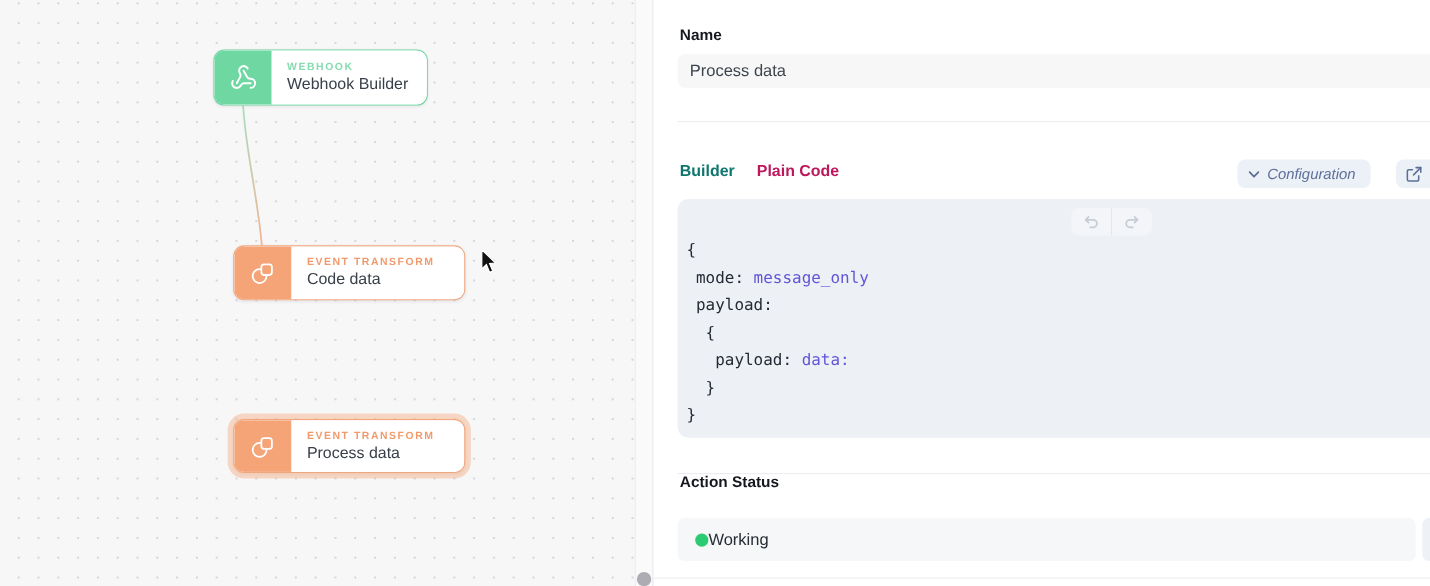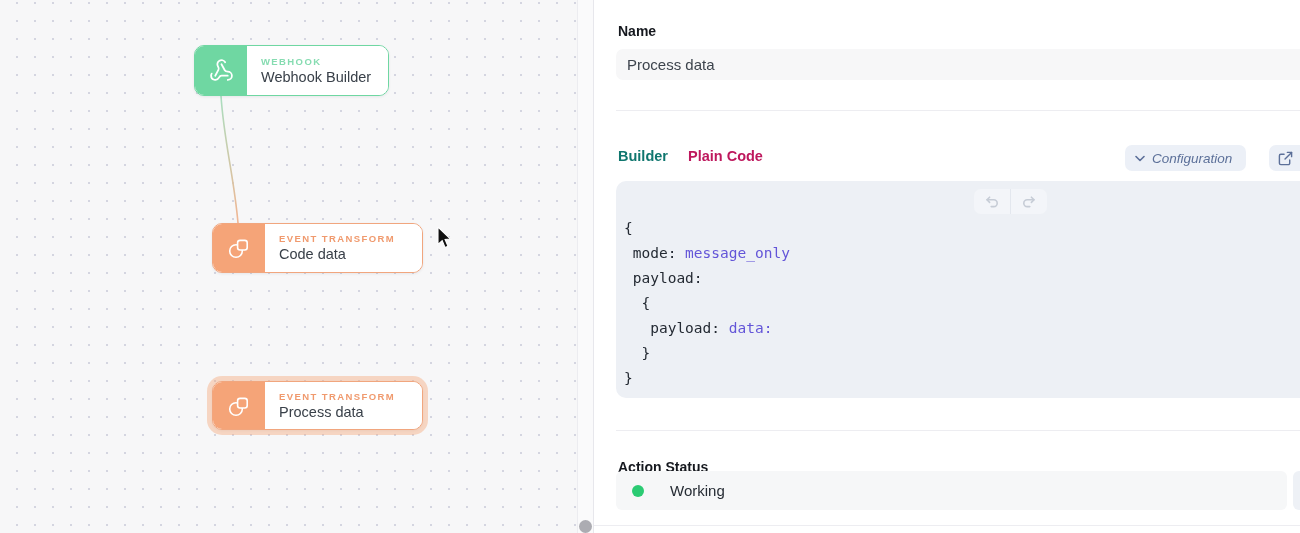--- a/index.html
+++ b/index.html
@@ -44,21 +44,21 @@
     position:absolute;left:1px;top:520px;width:13px;height:13px;border-radius:50%;
     background:#acacb2;
   }
   
   .panel{
     position:absolute;left:593px;top:0;width:707px;height:533px;background:#fff;
     border-left:1px solid #e7e7ec;box-sizing:border-box;overflow:hidden;
   }
   .p-heading{position:absolute;left:24px;font-size:14px;font-weight:bold;color:#15181e;}
   .h-name{top:23px;}
-  .h-status{top:459px;}
+  .h-status{top:430px;}
   .name-input{
     position:absolute;left:22px;top:49px;width:695px;height:31px;
     background:#f7f7f8;border:none;border-radius:7px;box-sizing:border-box;
     display:flex;align-items:center;padding-left:11px;
     font-size:15px;color:#3d444d;
   }
   .hr{position:absolute;left:22px;right:0;height:1px;background:#ededf1;}
   .hr1{top:110px;}
   .hr2{top:430px;}
   .hr3{top:525px;left:0;}
@@ -88,21 +88,21 @@
   .undo-sep{width:1px;background:#e3e7ee;}
   .code{
     position:absolute;left:8px;top:35px;margin:0;
     font-family:"DejaVu Sans Mono","Liberation Mono",monospace;
     font-size:14.5px;line-height:25px;color:#242a33;white-space:pre;
   }
   .tok{color:#6355d8;}
   .status-bar{
     position:absolute;left:22px;top:471px;width:671px;height:39px;
     background:#f6f7f8;border-radius:6px;
-    display:flex;align-items:center;padding-left:16px;box-sizing:border-box;gap:26px;
+    display:flex;align-items:center;padding-left:16px;box-sizing:border-box;gap:0;
   }
   .status-dot{width:12px;height:12px;border-radius:50%;background:#2bcb73;flex:0 0 12px;}
   .status-text{font-size:15px;color:#262c34;}
   .status-stub{
     position:absolute;left:699px;top:471px;width:20px;height:39px;
     background:#eef1f6;border-radius:6px 0 0 6px;
   }
   svg{display:block;}
 </style>
 </head>

